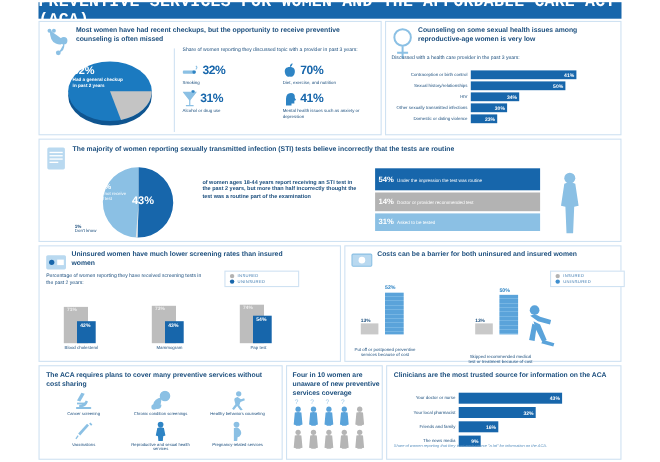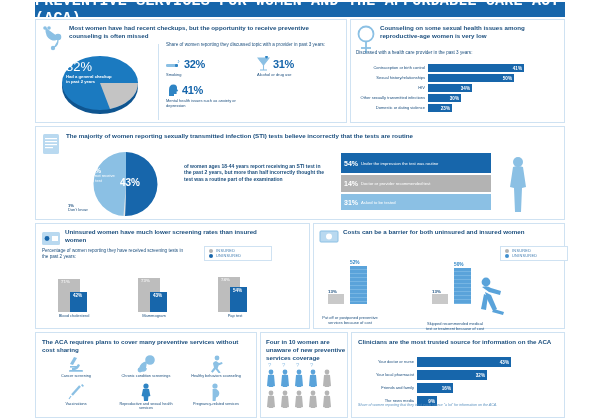--- a/index.html
+++ b/index.html
@@ -83,40 +83,50 @@
 
     <div class="ptitle" style="position:absolute;left:33px;top:4px;width:260px;">Most women have had recent checkups, but the opportunity to receive preventive counseling is often missed</div>
 
     <div style="position:absolute;left:16px;top:25px;width:96px;height:72px;">
       <svg width="96" height="72" viewBox="0 0 96 72">
         <ellipse cx="48" cy="42" rx="38" ry="27" fill="#0f5590"></ellipse>
         <ellipse cx="48" cy="38" rx="38" ry="27" fill="#1b7ac0"></ellipse>
         <path d="M48 38 L86 38 A38 27 0 0 1 58 64 Z" fill="#c4c4c4"></path>
       </svg>
       <div style="position:absolute;left:14px;top:14px;width:48px;color:#fff;">
-        <div style="font-size:13px;font-weight:normal;">82%</div>
+        <div style="font-size:10px;font-weight:bold;">82%</div>
         <div style="font-size:4.2px;line-height:5px;font-weight:bold;">Had a general checkup in past 2 years</div>
       </div>
     </div>
 
     <div class="vsep" style="left:122px;top:24px;height:76px;"></div>
 
     <div class="sub" style="position:absolute;left:130px;top:22px;width:160px;">Share of women reporting they discussed topic with a provider in past 3 years:</div>
 
     <div class="statgrid" style="left:130px;top:36px;width:176px;">
       <div class="stat">
         <div class="strow">
           <svg width="15" height="13" viewBox="0 0 15 13">
             <rect class="ic" x="0" y="6" width="11" height="3" rx="1.2"></rect>
             <rect class="ic2" x="9" y="6" width="3" height="3" rx="1"></rect>
             <path d="M12 2 q2 1 0 3" fill="none" stroke="#8bc0e4" stroke-width="1"></path>
           </svg>
           <span class="spct">32%</span>
         </div>
         <div class="slbl">Smoking</div>
+      </div>
+      <div class="stat">
+        <div class="strow">
+          <svg width="13" height="14" viewBox="0 0 13 14">
+            <path class="ic2" d="M6.5 4 C3 4 1.5 6 2 9 C2.4 12 4.5 13.5 6.5 12.5 C8.5 13.5 10.6 12 11 9 C11.5 6 10 4 6.5 4 Z"></path>
+            <path class="ic2" d="M6.5 4 q0 -3 2.5 -3.5 q-.3 3 -2.5 3.5z"></path>
+          </svg>
+          <span class="spct">70%</span>
+        </div>
+        <div class="slbl">Diet, exercise, and nutrition</div>
       </div>
       <div class="stat">
         <div class="strow">
           <svg width="13" height="16" viewBox="0 0 13 16">
             <path class="ic" d="M1 2 L12 2 L6.5 9 Z" fill="none" stroke="#8bc0e4" stroke-width="1.1"></path>
             <line x1="6.5" y1="9" x2="6.5" y2="14" stroke="#8bc0e4" stroke-width="1.1"></line>
             <line x1="3" y1="14" x2="10" y2="14" stroke="#8bc0e4" stroke-width="1.1"></line>
             <circle cx="9.5" cy="1" r="1.4" class="ic2"></circle>
           </svg>
           <span class="spct">31%</span>

